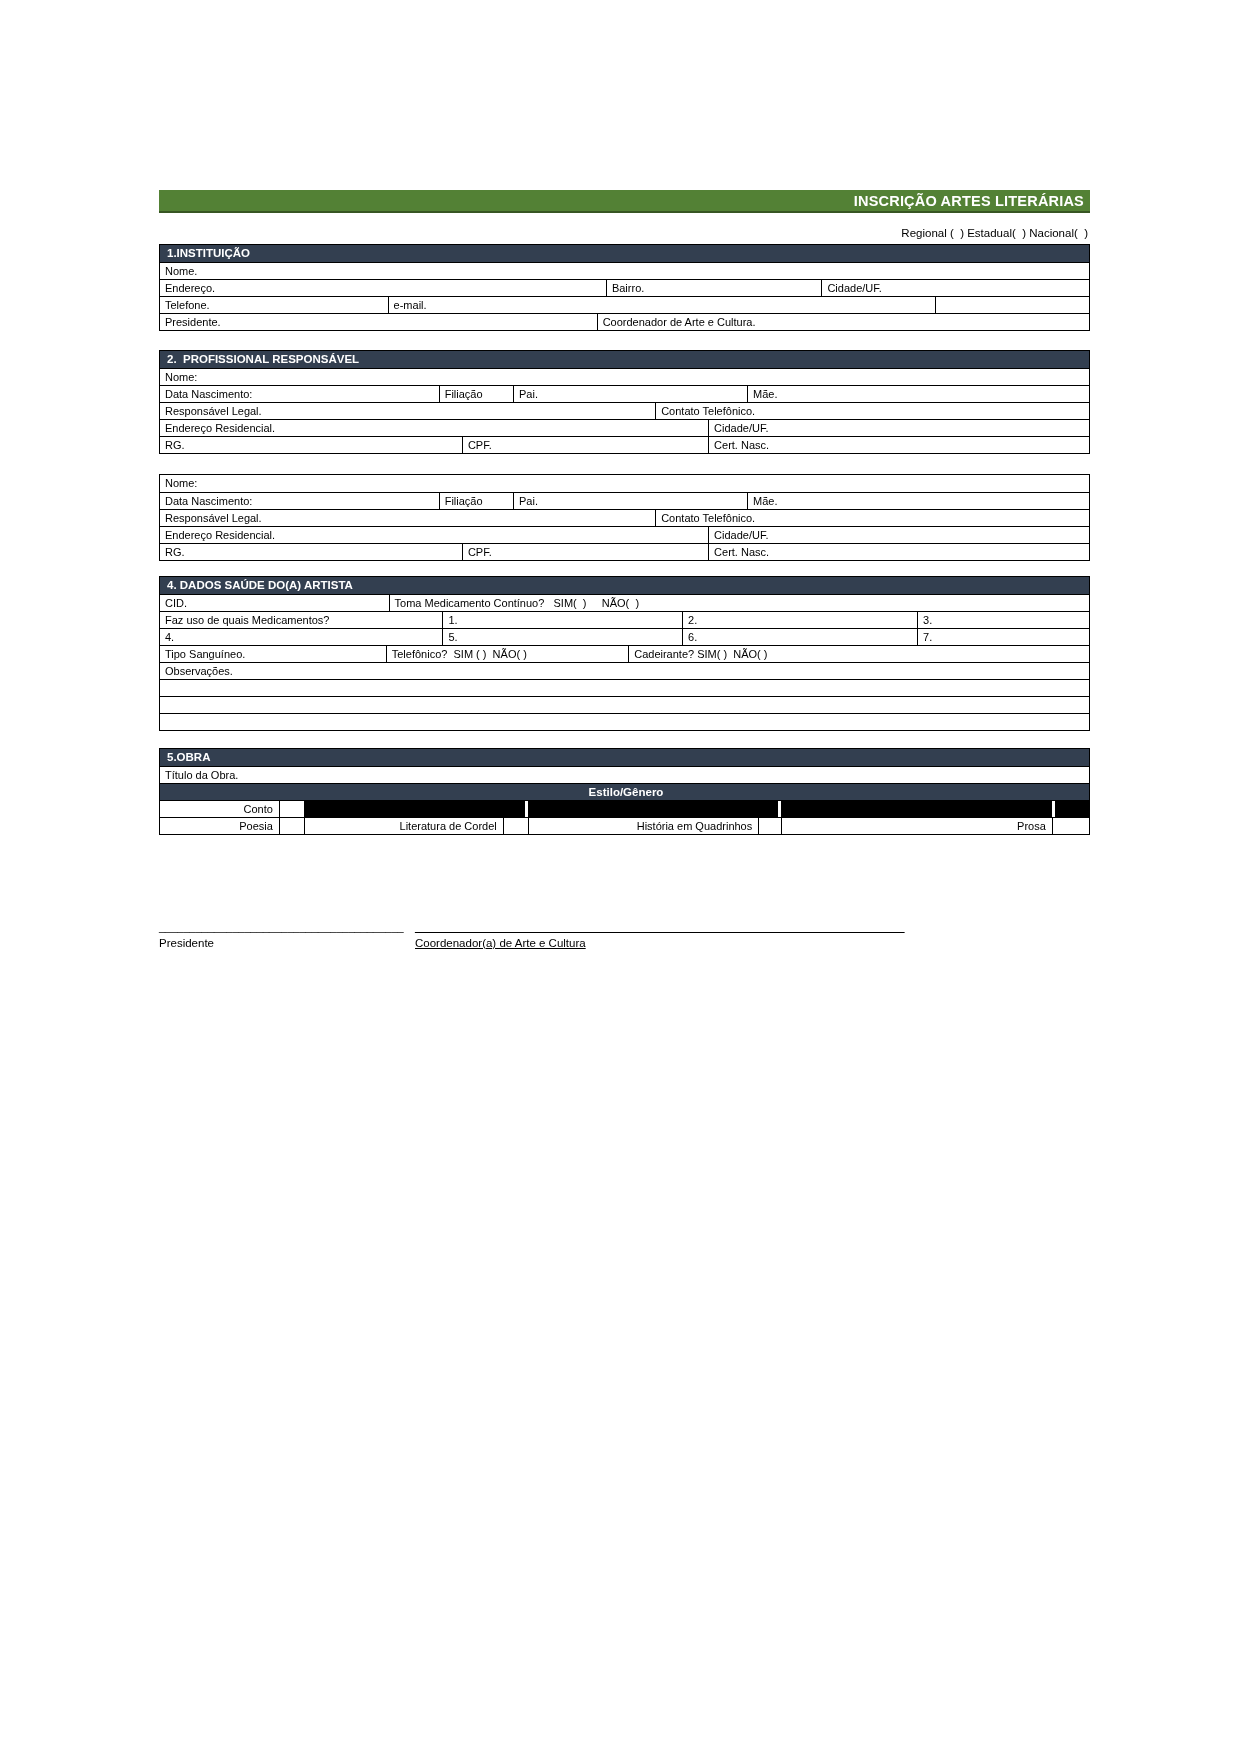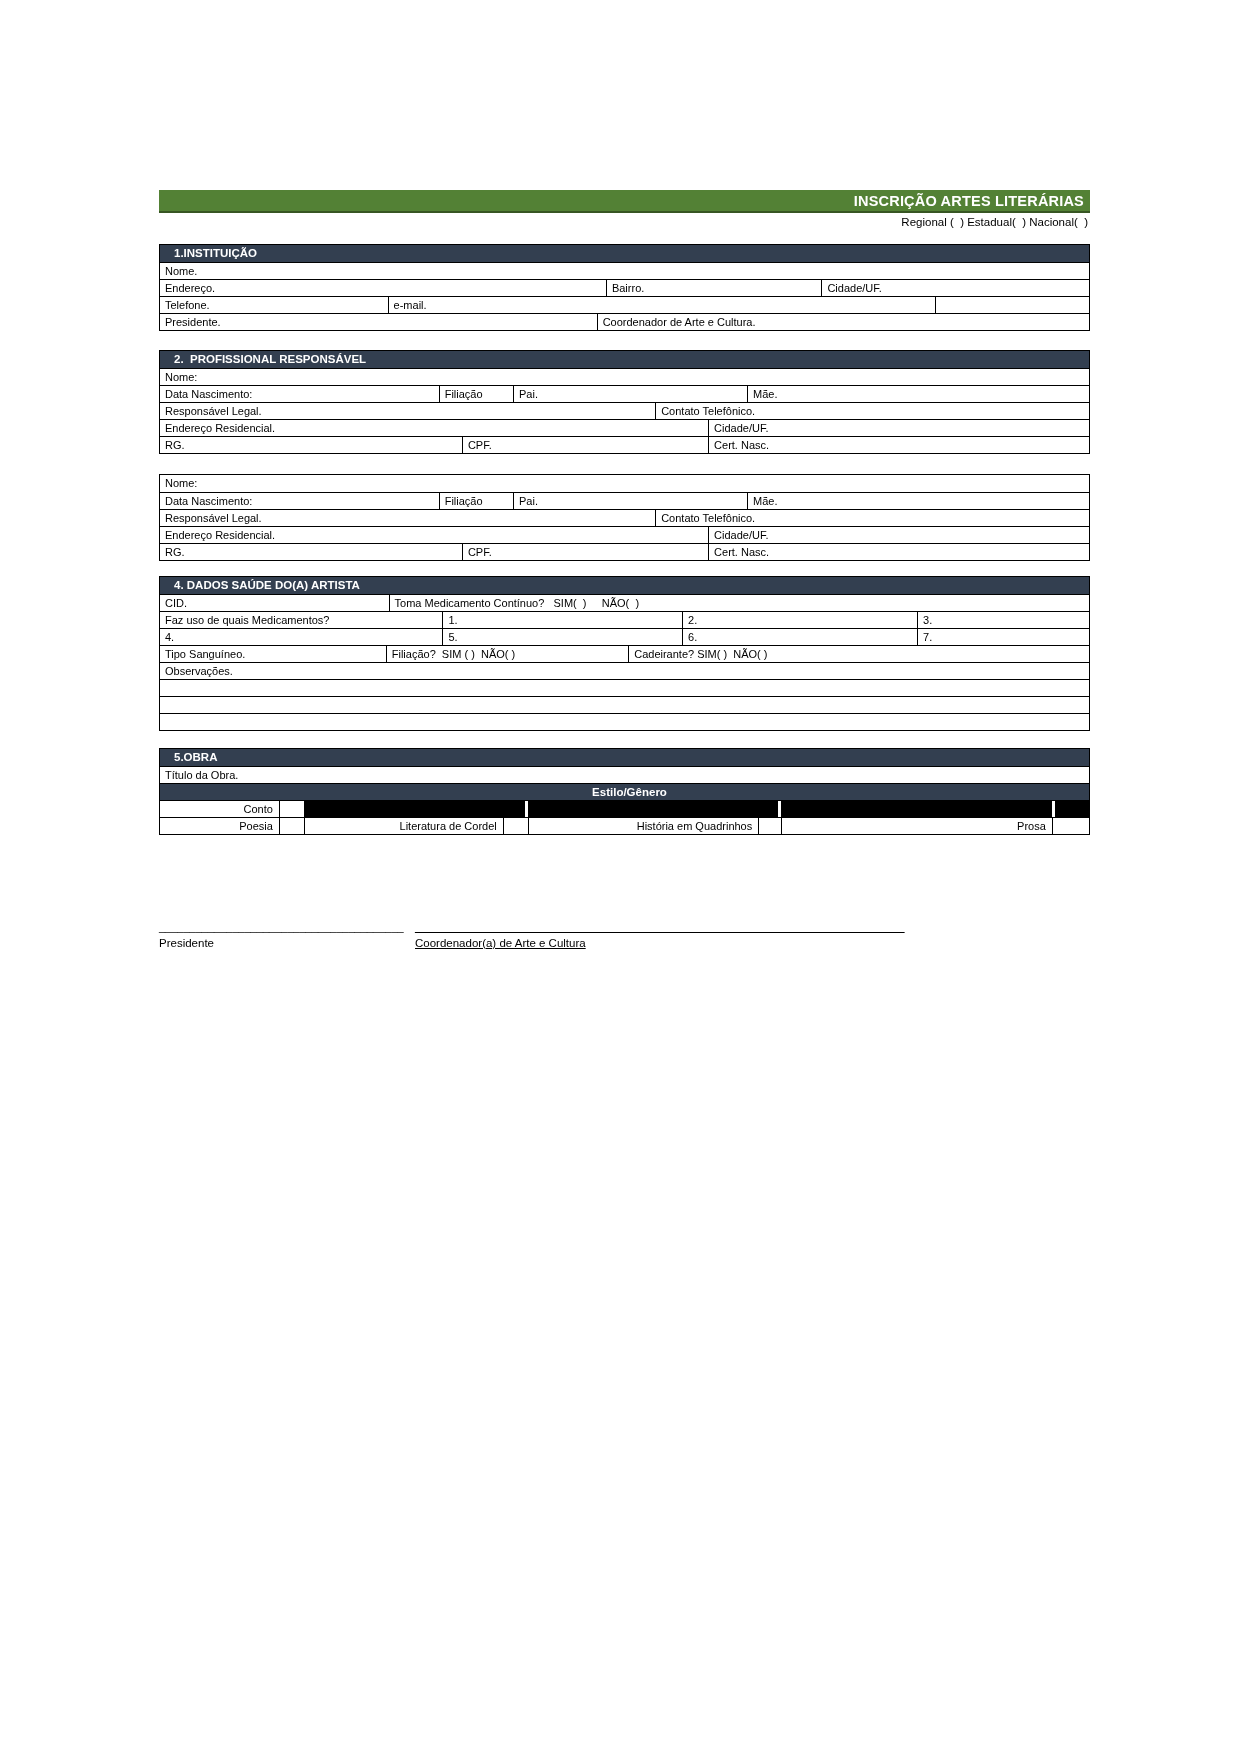--- a/index.html
+++ b/index.html
@@ -18,39 +18,39 @@
     height:23px; background:#538135;
     border-bottom:2px solid #375623;
     display:flex; align-items:center; justify-content:flex-end;
     padding:0 6px;
   }
   .title-bar .title-text {
     color:#fff; font-weight:bold; font-size:14.5px; letter-spacing:0.2px;
     white-space:pre;
   }
   .scope-line {
-    text-align:right; font-size:11.5px; padding:3px 2px 0 0; height:19px;
+    text-align:right; font-size:11.5px; padding:14px 2px 0 0; height:19px;
     white-space:pre;
   }
 
   .tbl { border:1.5px solid #000; width:100%; }
   .row { display:flex; border-top:1px solid #000; min-height:17px; align-items:stretch; }
   .row:first-child { border-top:none; }
   .cell {
     border-left:1px solid #000;
     padding:2px 4px 1px 5px;
     font-size:11px; line-height:13px;
     white-space:pre-wrap;
     overflow:hidden;
   }
   .cell:first-child { border-left:none; }
   .grow { flex:1 1 auto; }
 
   .hdr { background:#333F50; min-height:17px; }
-  .hdr .cell { color:#fff; font-weight:bold; font-size:11.5px; padding-left:14px; }
+  .hdr .cell { color:#fff; font-weight:bold; font-size:11.5px; padding-left:7px; }
 
   .center .cell { text-align:center; }
   .ralign { text-align:right; padding-right:6px; }
 
   .filled { background:#000000; }
   .gapR { border-right:3px solid #ffffff; }
   .gapL { border-left:3px solid #ffffff; }
 
   .mt12 { margin-top:12px; }
   .mt19 { margin-top:19px; }
@@ -168,21 +168,21 @@
         <div class="cell grow">3.</div>
       </div>
       <div class="row">
         <div class="cell" style="width:30.4%">4.</div>
         <div class="cell" style="width:25.8%">5.</div>
         <div class="cell" style="width:25.3%">6.</div>
         <div class="cell grow">7.</div>
       </div>
       <div class="row">
         <div class="cell" style="width:24.3%">Tipo Sanguíneo.</div>
-        <div class="cell" style="width:26.1%">Filiação?  SIM ( )  NÃO( )</div>
+        <div class="cell" style="width:26.1%">Telefônico?  SIM ( )  NÃO( )</div>
         <div class="cell grow">Cadeirante? SIM( )  NÃO( )</div>
       </div>
       <div class="row">
         <div class="cell grow">Observações.</div>
       </div>
       <div class="row">
         <div class="cell grow"></div>
       </div>
       <div class="row">
         <div class="cell grow"></div>

